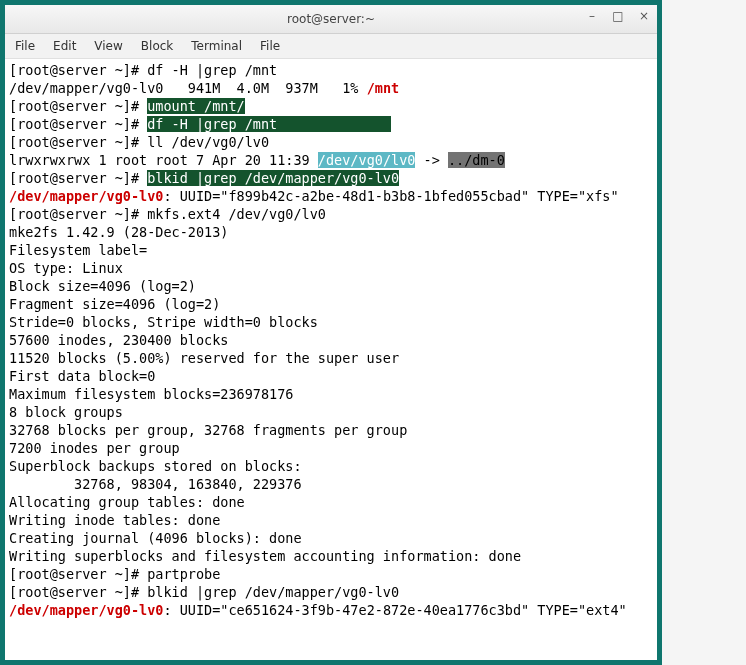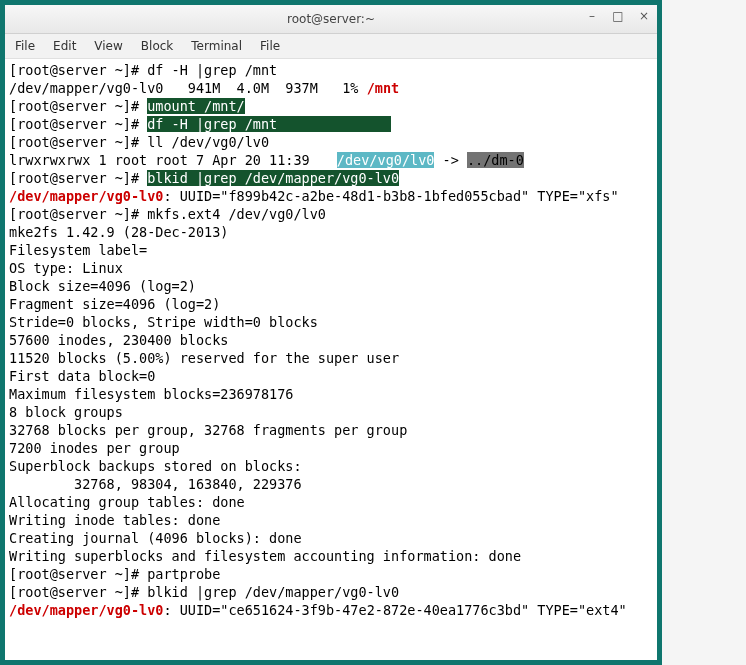--- a/index.html
+++ b/index.html
@@ -65,21 +65,21 @@
     background: #fff;
     color: #000;
     padding: 2px 4px;
     white-space: pre;
     line-height: 18px;
     font-size: 13.5px;
     overflow: hidden;
   }
   .rv { background: #14532d; color: #fff; }
   .red { color: #cc0000; font-weight: bold; }
-  .cyan-bg { background: #5db8c5; color: #fff; margin-left: 19px; }
+  .cyan-bg { background: #5db8c5; color: #fff; }
   .yell-bg { background: #737373; color: #000; }
   .line { display: block; }
   .watermark {
     position: absolute;
     right: 8px;
     bottom: 8px;
     font-family: sans-serif;
     font-size: 11px;
     color: rgba(120,120,120,0.35);
     letter-spacing: 0.5px;

